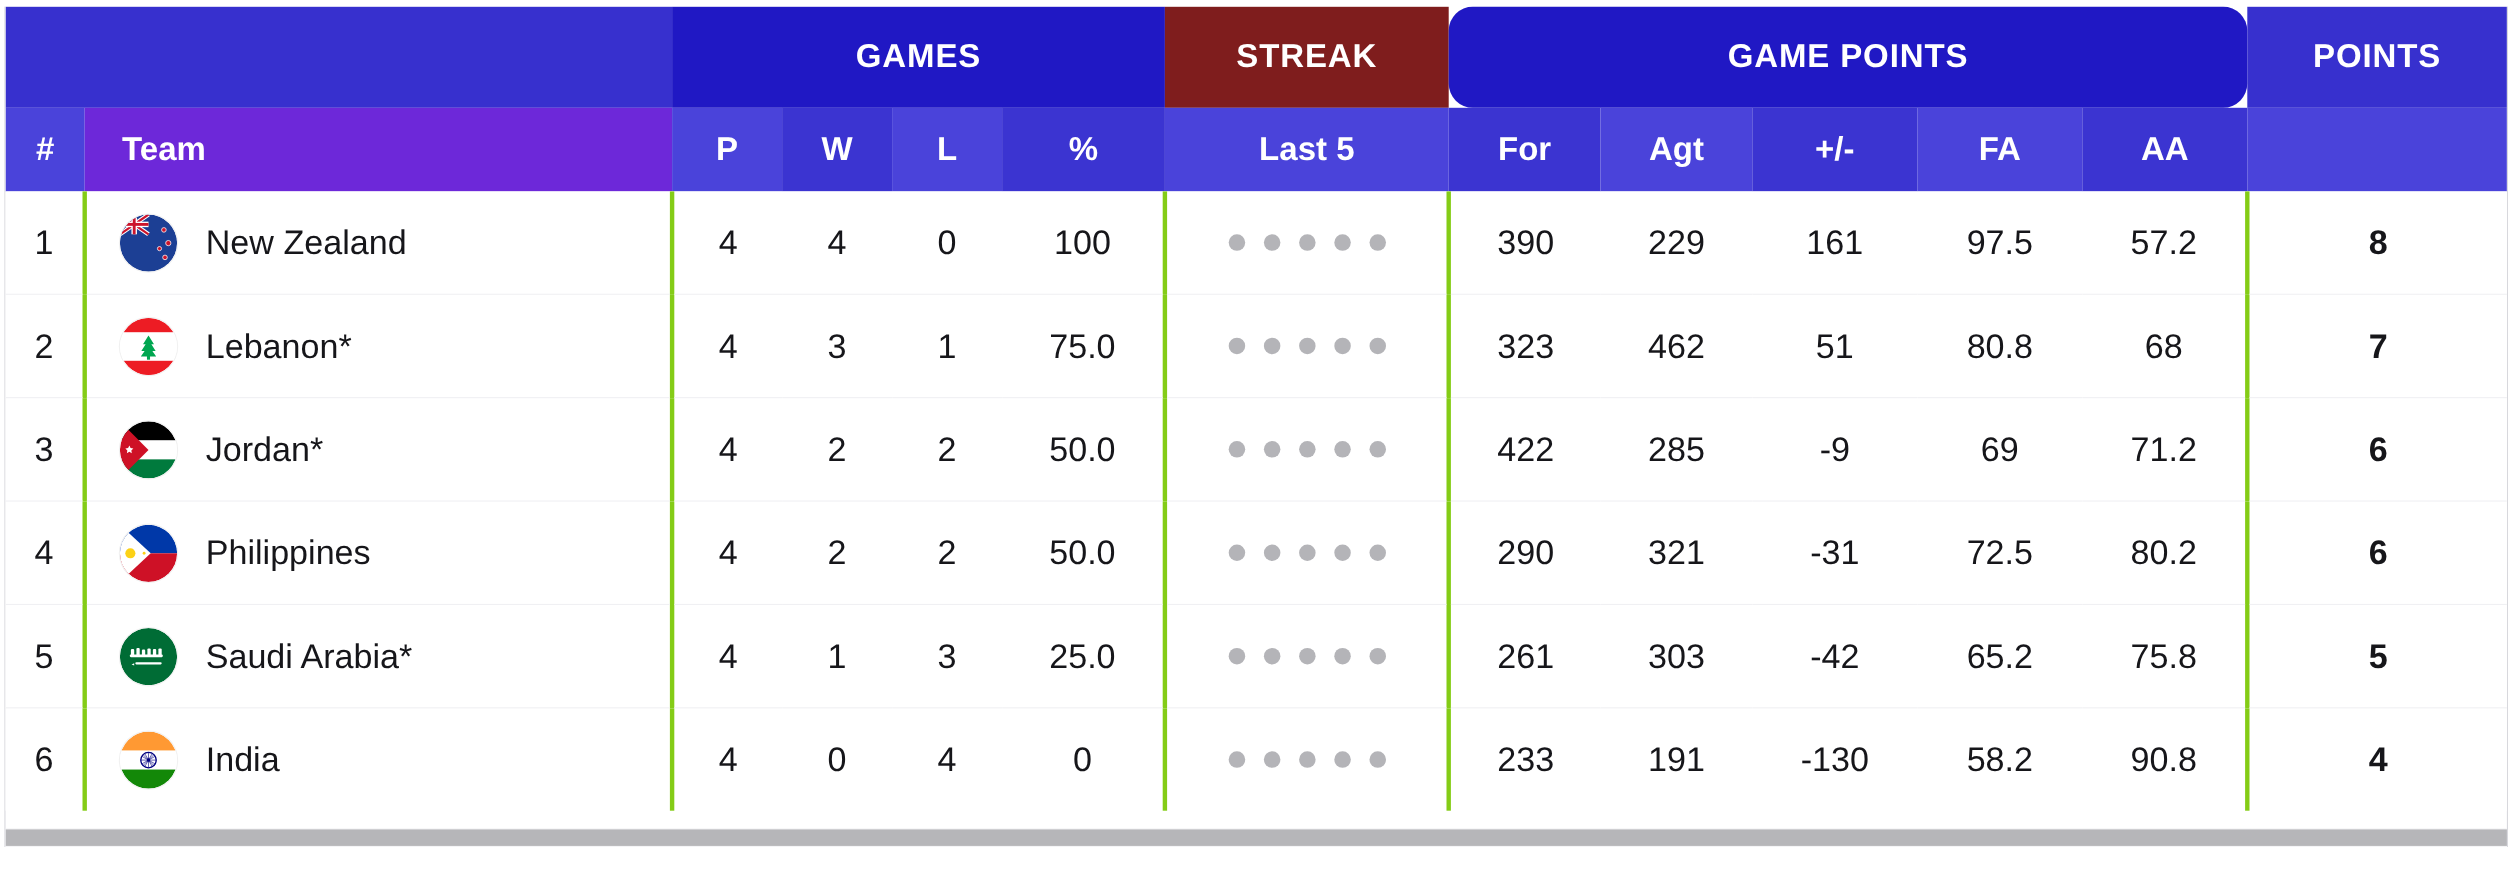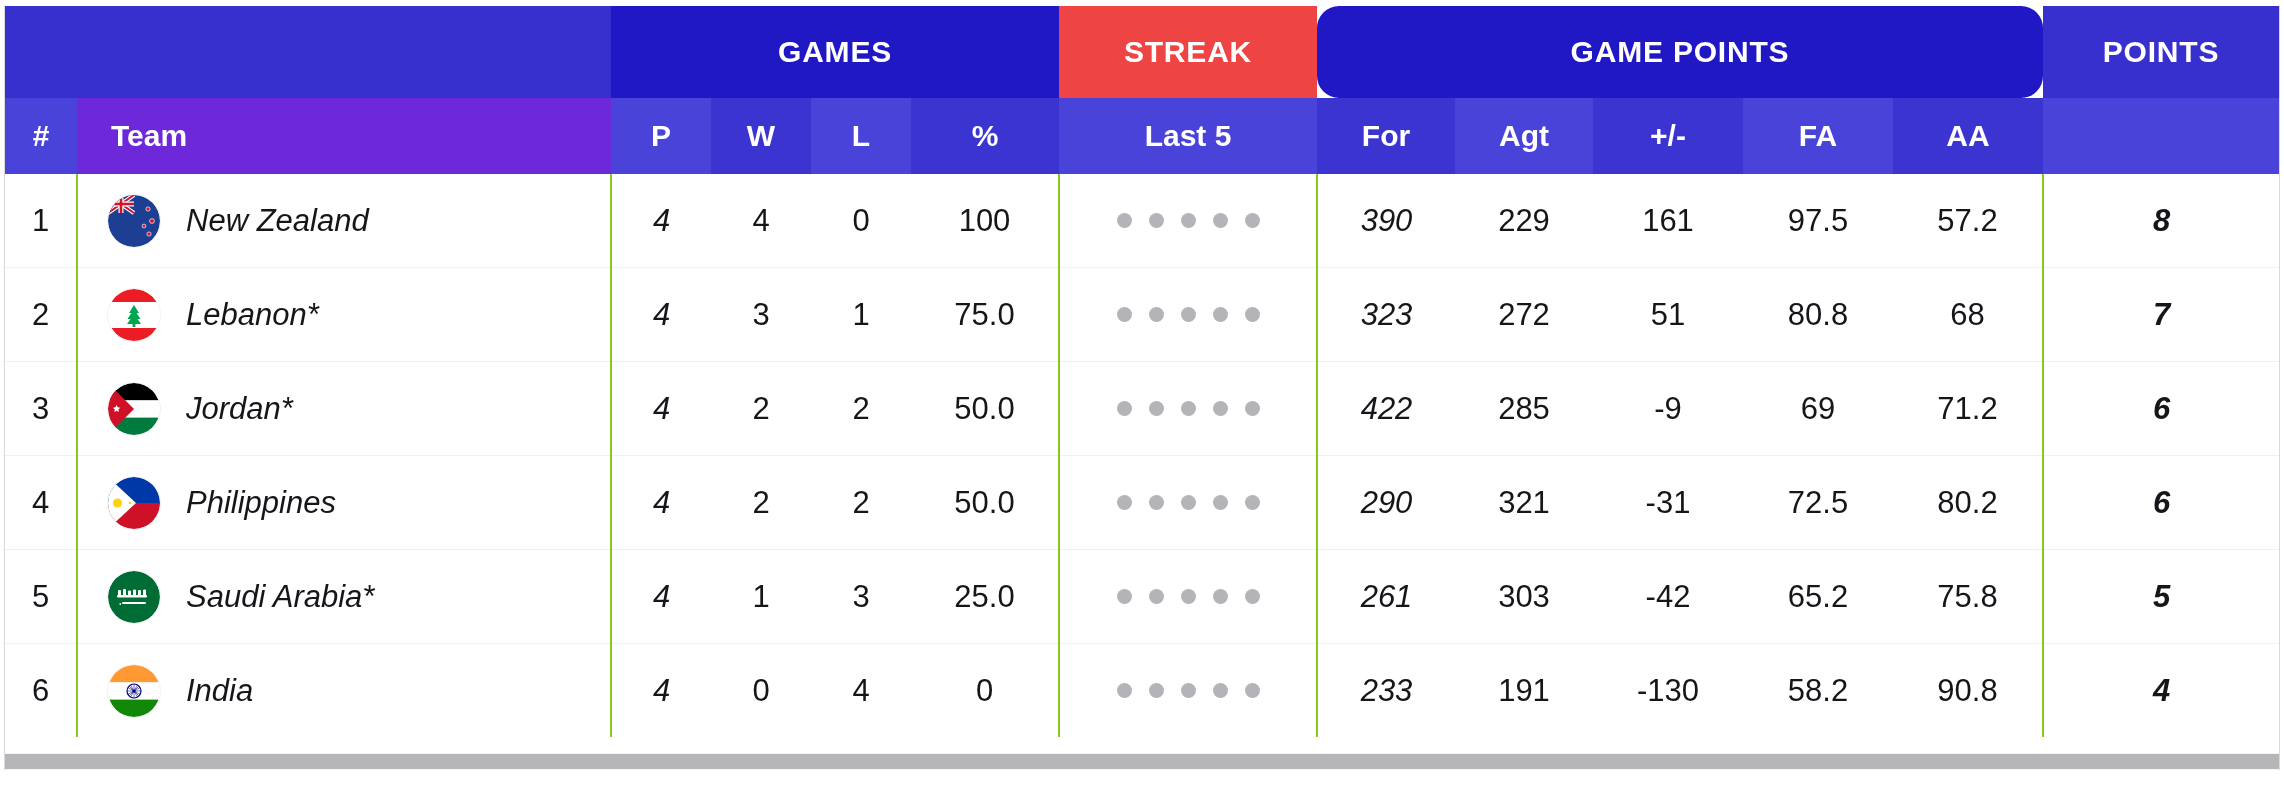--- a/index.html
+++ b/index.html
@@ -47,21 +47,21 @@
     font-size: 30px;
     font-weight: 700;
     letter-spacing: 0.8px;
     text-align: center;
     vertical-align: middle;
     font-family: "Liberation Sans", sans-serif;
     margin-left: 19px;
   }
   .g-blank       { background: #3730ce; }
   .g-games       { background: #2018c4; }
-  .g-streak      { background: #ef4444; }
+  .g-streak      { background: #7f1d1d; }
   .g-gamepoints  { background: #2018c4; border-radius: 22px; }
   .g-points      { background: #3730ce; }
 
   
   tr.sub-row th {
     height: 76px;
     padding: 0;
     color: #ffffff;
     font-size: 30px;
     font-weight: 700;
@@ -94,21 +94,21 @@
   tbody tr:first-child td { border-top: none; }
 
   td.cell-rank { font-size: 31px; }
   td.cell-team {
     text-align: left;
     padding-left: 30px;
   }
   td.cell-points { font-weight: 700; font-size: 31px; }
 
   
-  .vsep-left  { border-left: 2px solid #84cc16; font-style: italic; }
+  .vsep-left  { border-left: 4px solid #84cc16; }
 
   .team-inner {
     display: flex;
     align-items: center;
     gap: 26px;
   }
 
   .flag {
     width: 52px;
     height: 52px;
@@ -290,21 +290,21 @@
             <td class="cell-last5 vsep-left">
               <div class="streak-dots">
                 <span class="dot"></span>
                 <span class="dot"></span>
                 <span class="dot"></span>
                 <span class="dot"></span>
                 <span class="dot"></span>
               </div>
             </td>
             <td class="cell-for vsep-left">323</td>
-            <td class="cell-agt">272</td>
+            <td class="cell-agt">462</td>
             <td class="cell-diff">51</td>
             <td class="cell-fa">80.8</td>
             <td class="cell-aa">68</td>
             <td class="cell-points vsep-left">7</td>
           </tr>
           <tr>
             <td class="cell-rank">3</td>
             <td class="cell-team vsep-left">
               <div class="team-inner">
                 <span class="flag">

